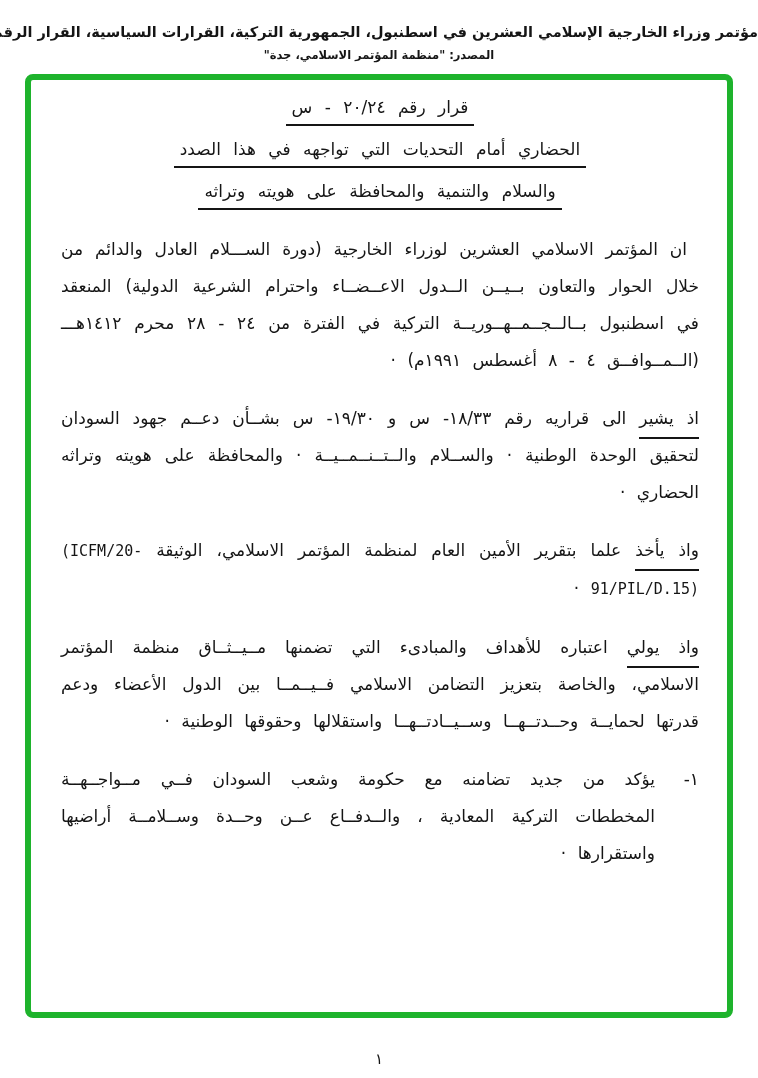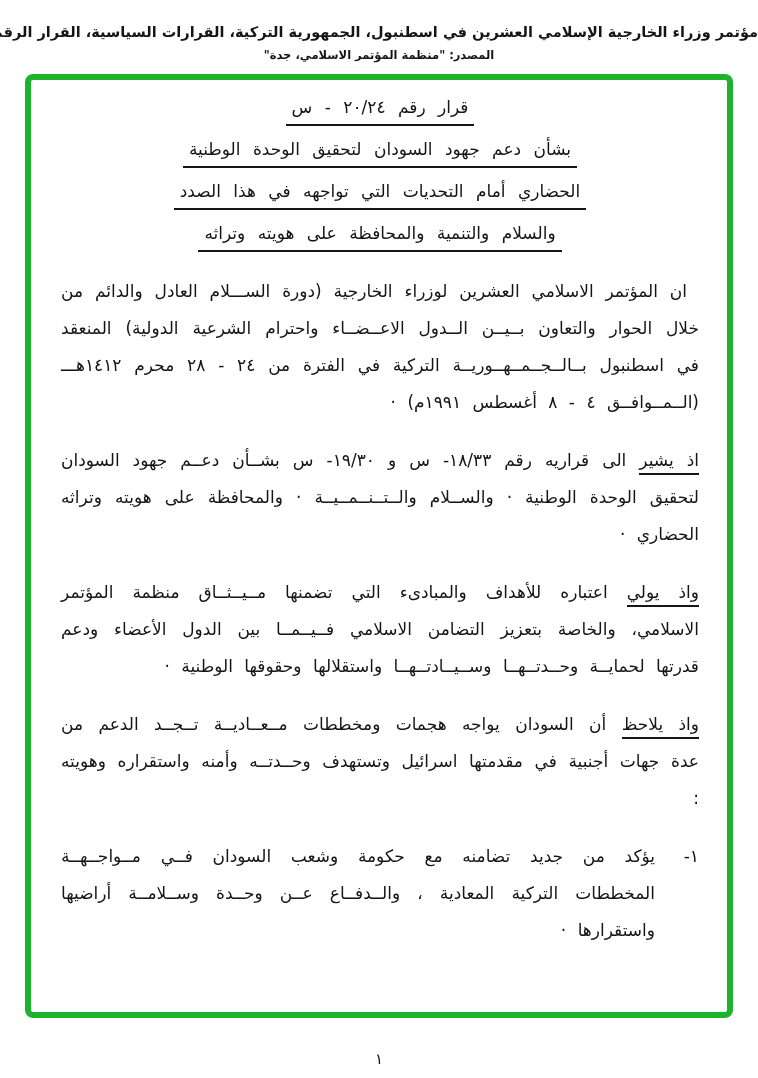--- a/index.html
+++ b/index.html
@@ -54,21 +54,21 @@
   .para{
     margin:21px 0;
     font-size:17px;
     line-height:37px;
     word-spacing:6px;
     text-align:justify;
   }
   .para.first{text-indent:12px;}
   .lead{
     border-bottom:2px solid #151515;
-    padding-bottom:3px;
+    padding-bottom:9px;
   }
   .docref{
     font-family:"DejaVu Sans Mono",monospace;
     font-size:15px;
     word-spacing:0;
     direction:ltr;
     unicode-bidi:embed;
   }
   
   .item{
@@ -101,44 +101,45 @@
 
   <div class="doc-header">
     <div class="hl1">مؤتمر وزراء الخارجية الإسلامي العشرين في اسطنبول، الجمهورية التركية، القرارات السياسية، القرار الرقم ٢٠/٢٤-س</div>
     <div class="hl2">المصدر: "منظمة المؤتمر الاسلامي، جدة"</div>
   </div>
 
   <div class="doc-frame" style="border-color: rgb(30, 179, 44);">
 
     <div class="title-block">
       <div class="t-line"><span>قرار رقم ٢٠/٢٤ - س</span></div>
-      <div class="t-line"><span>بشأن دعم جهود السودان لتحقيق الوحدة الوطنية</span></div>
       <div class="t-line"><span>الحضاري أمام التحديات التي تواجهه في هذا الصدد</span></div>
       <div class="t-line"><span>والسلام والتنمية والمحافظة على هويته وتراثه</span></div>
     </div>
 
     <p class="para first">
       <span>ان المؤتمر الاسلامي العشرين لوزراء الخارجية (دورة الســـلام العادل والدائم من خلال الحوار والتعاون بــيــن الــدول الاعــضــاء واحترام الشرعية الدولية) المنعقد في اسطنبول بــالــجــمــهــوريــة التركية في الفترة من ٢٤ - ٢٨ محرم ١٤١٢هـــ (الــمــوافــق ٤ - ٨ أغسطس ١٩٩١م) ·</span>
     </p>
 
     <p class="para">
       <span class="lead">اذ يشير</span>
       <span>الى قراريه رقم ١٨/٣٣- س و ١٩/٣٠- س بشــأن دعــم جهود السودان لتحقيق الوحدة الوطنية · والســلام والــتــنــمــيــة · والمحافظة على هويته وتراثه الحضاري ·</span>
     </p>
 
+    <p class="para">
+      <span class="lead">واذ يأخذ</span>
+      <span>علما بتقرير الأمين العام لمنظمة المؤتمر الاسلامي، الوثيقة</span>
+      <span class="docref">(ICFM/20-91/PIL/D.15)</span>
+      <span>·</span>
+    </p>
 
     <p class="para">
       <span class="lead">واذ يولي</span>
       <span>اعتباره للأهداف والمبادىء التي تضمنها مــيــثــاق منظمة المؤتمر الاسلامي، والخاصة بتعزيز التضامن الاسلامي فــيــمــا بين الدول الأعضاء ودعم قدرتها لحمايــة وحــدتــهــا وســيــادتــهــا واستقلالها وحقوقها الوطنية ·</span>
     </p>
 
-    <p class="para">
-      <span class="lead">واذ يلاحظ</span>
-      <span>أن السودان يواجه هجمات ومخططات مــعــاديــة تــجــد الدعم من عدة جهات أجنبية في مقدمتها اسرائيل وتستهدف وحــدتــه وأمنه واستقراره وهويته :</span>
-    </p>
 
     <div class="item">
       <span class="marker">١-</span>
       <span class="item-text">يؤكد من جديد تضامنه مع حكومة وشعب السودان فــي مــواجــهــة المخططات التركية المعادية ، والــدفــاع عــن وحــدة وســلامــة أراضيها واستقرارها ·</span>
     </div>
 
   </div>
 
   <div class="page-num">١</div>
 

